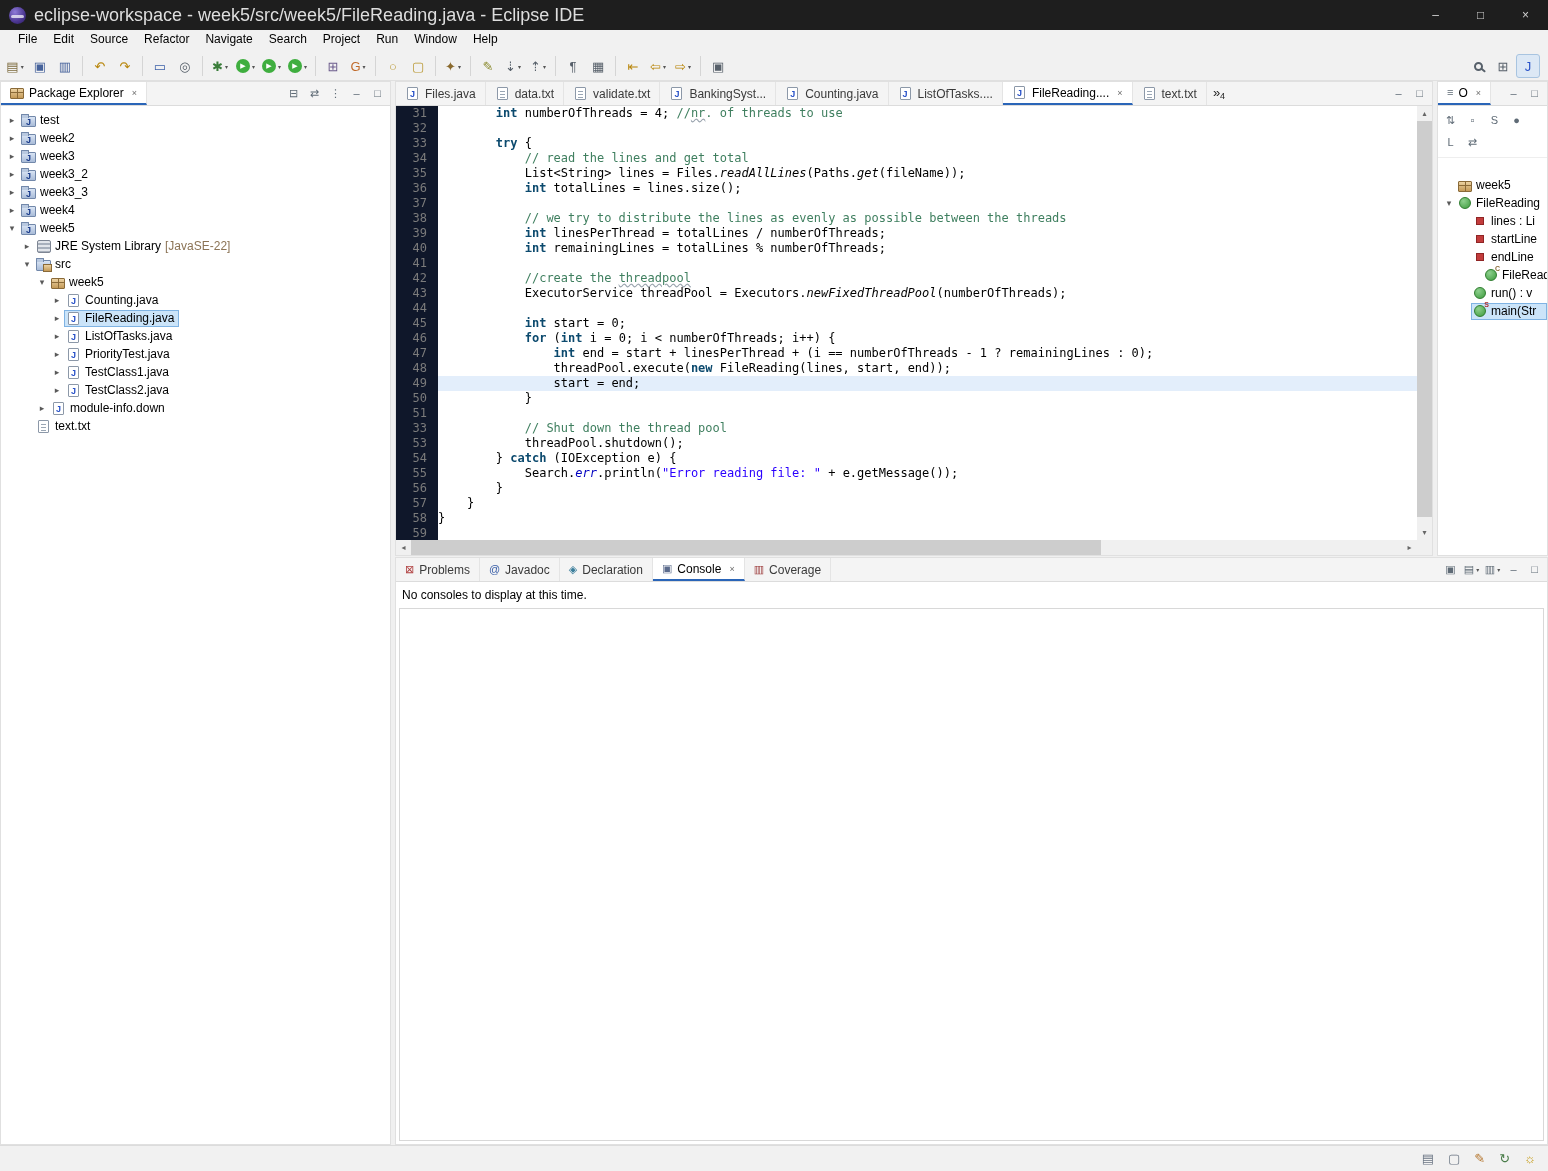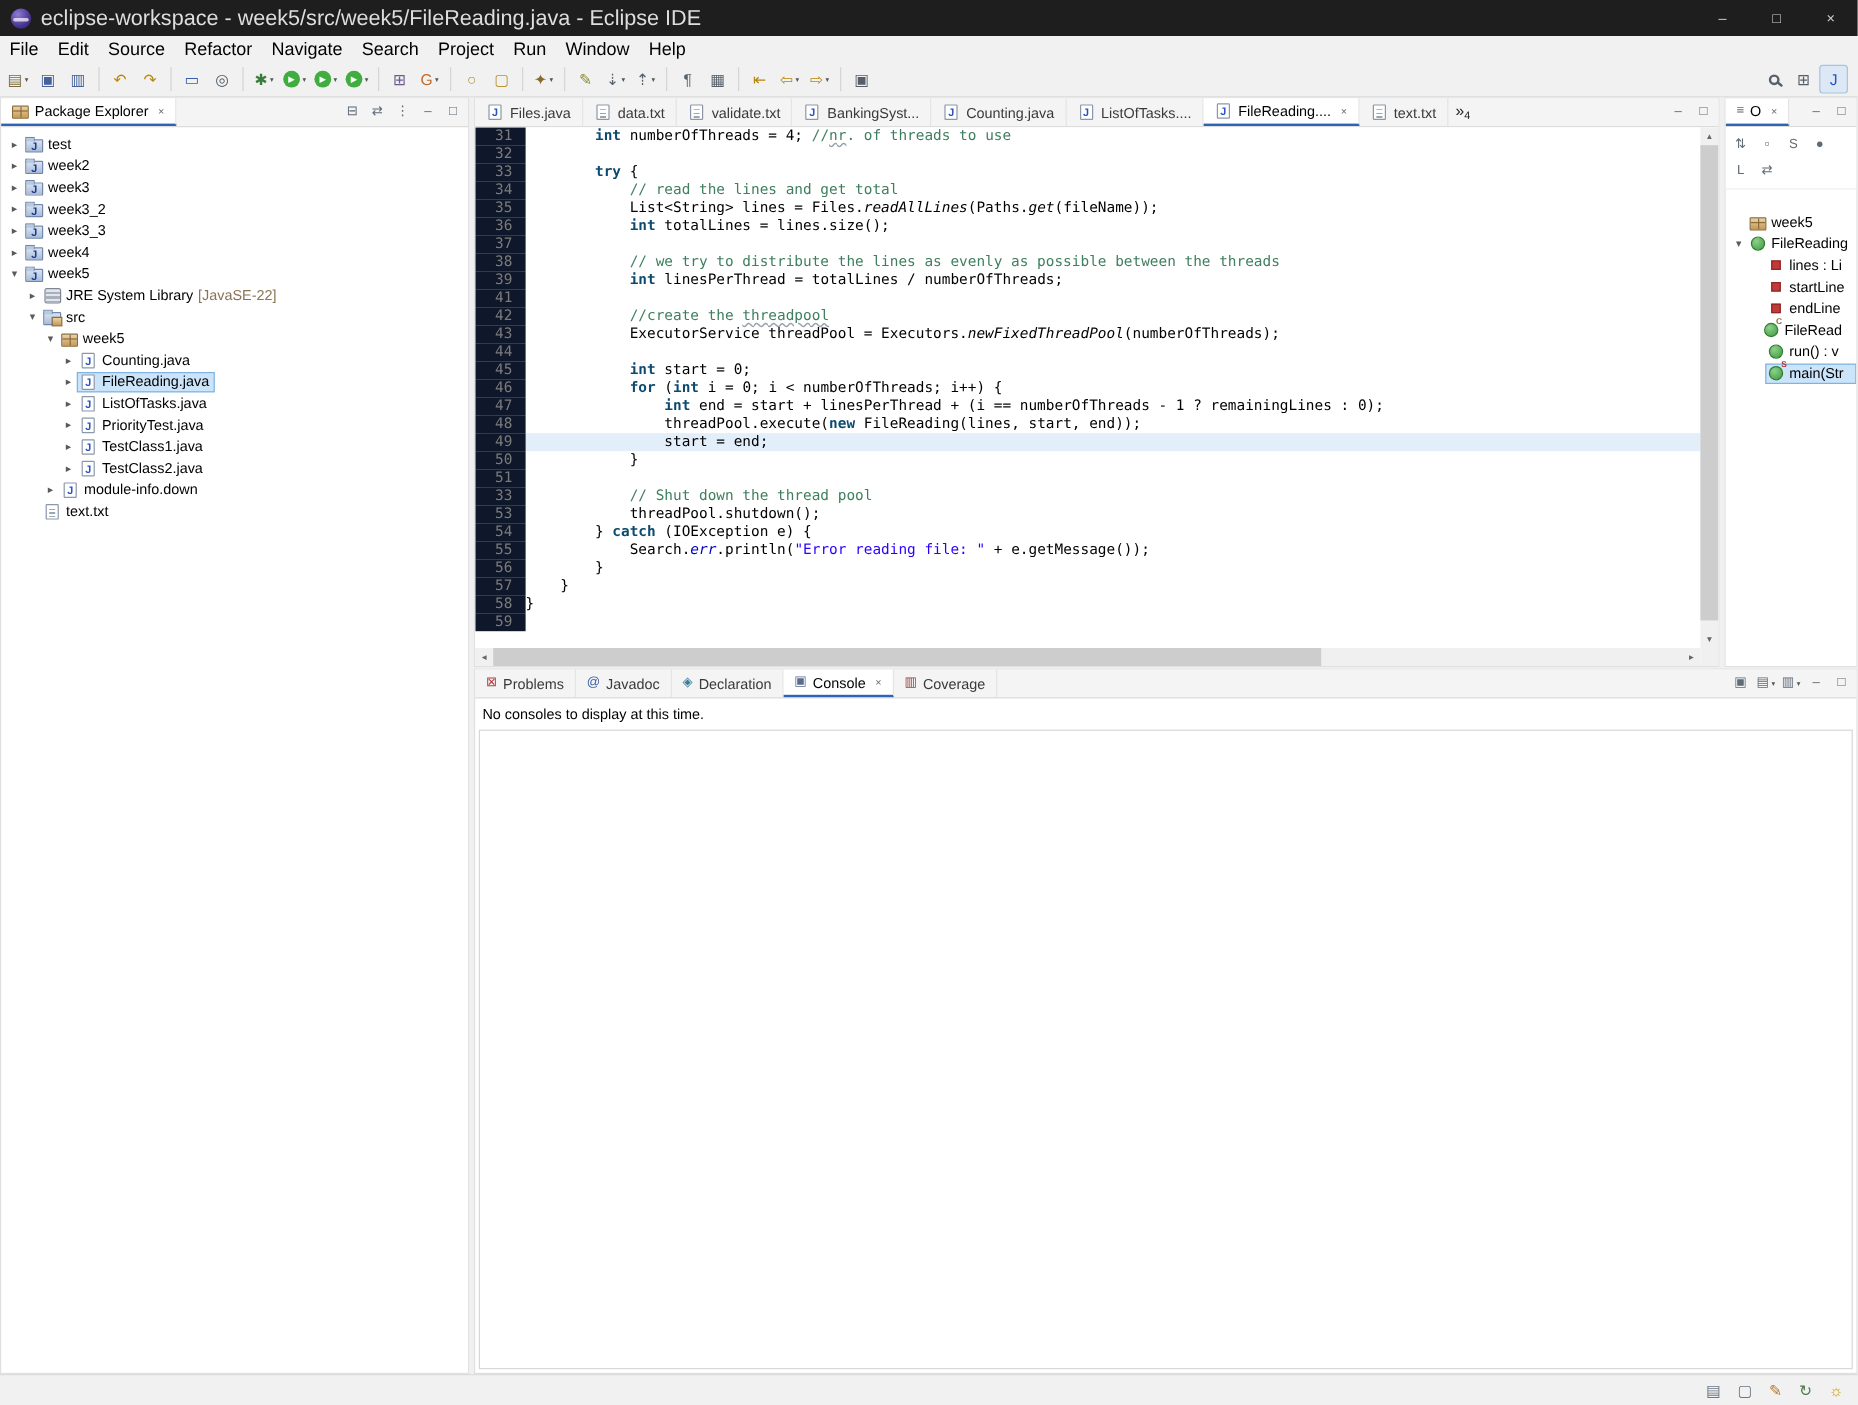--- a/index.html
+++ b/index.html
@@ -8,21 +8,21 @@
 
   
   .titlebar{position:absolute;top:0;left:0;width:100%;height:30px;background:#1e1e1e;display:flex;align-items:center;color:#dedede}
   .logo{width:17px;height:17px;border-radius:50%;margin:0 8px 0 9px;background:radial-gradient(circle at 35% 30%,#8f7bd8,#4a3590 60%,#2a1b5e);position:relative;flex:none}
   .logo::after{content:"";position:absolute;left:2px;right:2px;top:8px;height:3px;background:rgba(255,255,255,.7);border-radius:2px}
   .wtitle{font-size:18px}
   .wcontrols{margin-left:auto;display:flex;height:100%}
   .wc{width:45px;display:flex;align-items:center;justify-content:center;font-size:12px;color:#d0d0d0}
 
   
-  .menubar{position:absolute;top:30px;left:0;width:100%;height:22px;background:#f1f1f1;display:flex;align-items:center;padding-left:0;font-size:15px}
+  .menubar{position:absolute;top:30px;left:0;width:100%;height:22px;background:#f1f1f1;display:flex;align-items:flex-start;padding-left:10px;font-size:12px}
   .mi{padding:2px 8px}
   .toolbar{position:absolute;top:52px;left:0;width:100%;height:29px;background:#f1f1f1;border-bottom:1px solid #e0e0e0;display:flex;align-items:center;padding:0 8px 0 3px;gap:1px}
   .tbi{height:24px;min-width:24px;padding:0 3px;display:flex;align-items:center;justify-content:center;font-size:13px;border-radius:3px}
   .tbact{background:#dce8f5;border:1px solid #a8c4e0}
   .tsep{width:1px;height:20px;background:#d5d5d5;margin:0 4px;flex:none}
   .tspacer{flex:1}
   .gl{line-height:1;display:inline-block}
   .ddm{font-size:6px;color:#555;margin-left:2px}
   .circ{width:14px;height:14px;border-radius:50%;color:#fff;font-size:7px;display:flex;align-items:center;justify-content:center}
   .mag{width:9px;height:9px;border:2px solid #57606a;border-radius:50%;position:relative;display:inline-block}
@@ -482,20 +482,24 @@
           <span class="ln">37</span>
           <span class="ct"></span>
         </div>
         <div class="cl">
           <span class="ln">38</span>
           <span class="ct">            <span class="com">// we try to distribute the lines as evenly as possible between the threads</span></span>
         </div>
         <div class="cl">
           <span class="ln">39</span>
           <span class="ct">            <span class="kw">int</span><span> linesPerThread = totalLines / numberOfThreads;</span></span>
+        </div>
+        <div class="cl">
+          <span class="ln">40</span>
+          <span class="ct">            <span class="kw">int</span><span> remainingLines = totalLines % numberOfThreads;</span></span>
         </div>
         <div class="cl">
           <span class="ln">41</span>
           <span class="ct"></span>
         </div>
         <div class="cl">
           <span class="ln">42</span>
           <span class="ct">            <span class="com">//create the </span><span class="com sp">threadpool</span></span>
         </div>
         <div class="cl">
@@ -647,21 +651,21 @@
           <span class="tlabel">startLine</span>
         </span>
       </div>
       <div class="trow" style="padding-left: 19px;">
         <span class="chev"></span>
         <span class="selwrap">
           <span class="ic ic-field"></span>
           <span class="tlabel">endLine</span>
         </span>
       </div>
-      <div class="trow" style="padding-left: 15px;">
+      <div class="trow" style="padding-left: 30px;">
         <span class="chev"></span>
         <span class="selwrap">
           <span class="ic ic-class ic-ctor"></span>
           <span class="tlabel">FileRead</span>
         </span>
       </div>
       <div class="trow" style="padding-left: 19px;">
         <span class="chev"></span>
         <span class="selwrap">
           <span class="ic ic-class ic-meth"></span>

